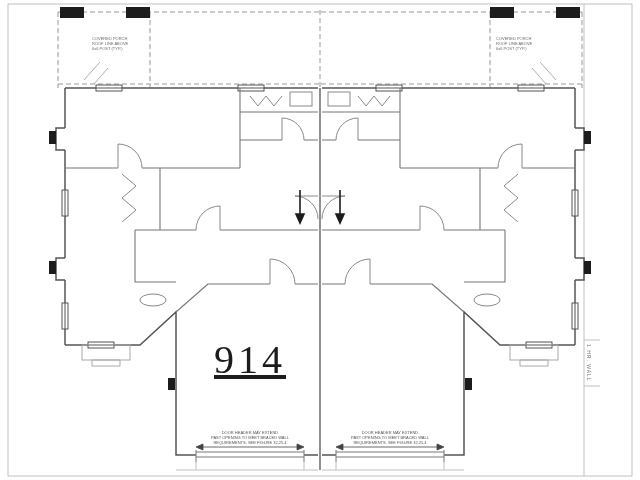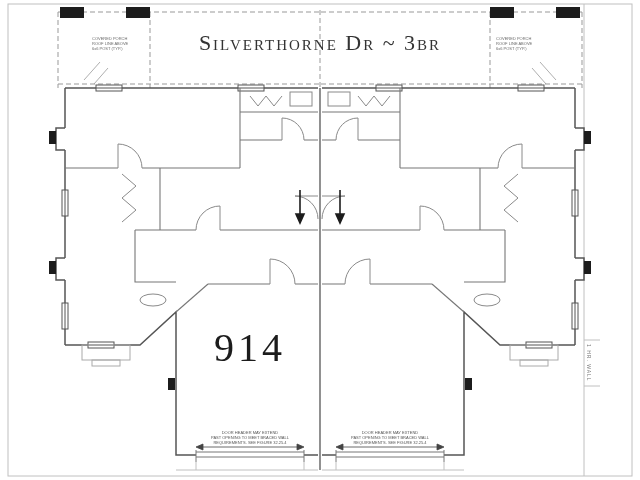--- a/index.html
+++ b/index.html
@@ -18,27 +18,28 @@
     left: 0; top: 30px; width: 640px;
     text-align: center;
     font-family: "Liberation Serif", serif;
     font-variant: small-caps;
     font-size: 22px;
     letter-spacing: 2px;
     color: #333333;
   }
   .unit-number {
     position: absolute;
-    top: 324px;
+    top: 336px;
     width: 130px;
     text-align: center;
     font-family: "Liberation Serif", serif;
     font-size: 40px;
     letter-spacing: 4px;
     color: #1c1c1c;
+    text-decoration: underline;
   }
   .unit-number.left  { left: 185px; }
   .unit-number.right { left: 328px; }
 
   .corner-note {
     position: absolute;
     top: 36px;
     width: 60px;
     height: 48px;
     overflow: hidden;
@@ -196,21 +197,20 @@
     </g>
 
     <use href="#half-plan" transform="translate(640,0) scale(-1,1)"></use>
 
     <g>
       <line x1="320" y1="10" x2="320" y2="88" stroke="#999999" stroke-width="1" stroke-dasharray="5 3"></line>
       <line x1="320" y1="88" x2="320" y2="470" stroke="#555555" stroke-width="1.3"></line>
     </g>
   </svg>
 
-  <div class="plan-title">Silverthorne Dr ~ 3br</div>
 
   <div class="unit-number left">914</div>
 
   <div class="corner-note left">
     <div class="inner">COVERED PORCH
 ROOF LINE ABOVE
 6x6 POST (TYP.)</div>
   </div>
   <div class="corner-note right">
     <div class="inner">COVERED PORCH

